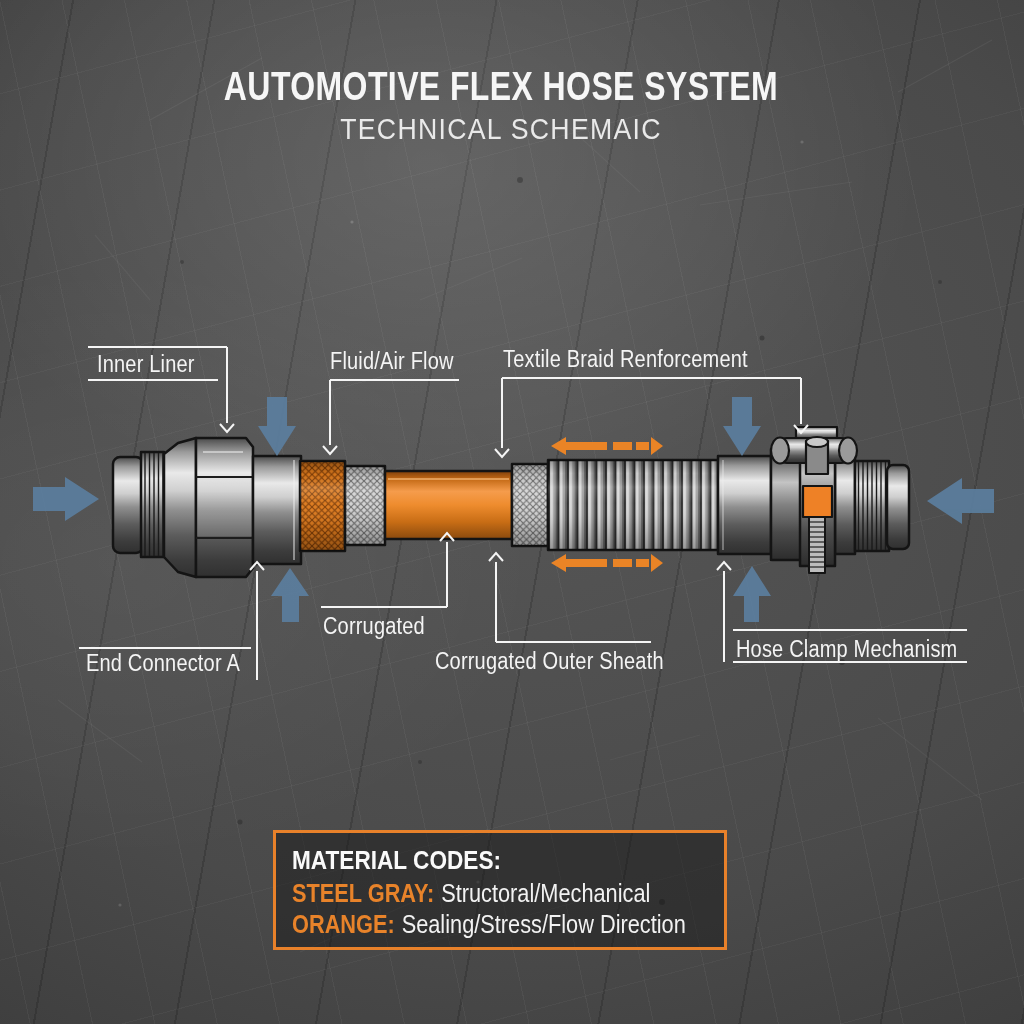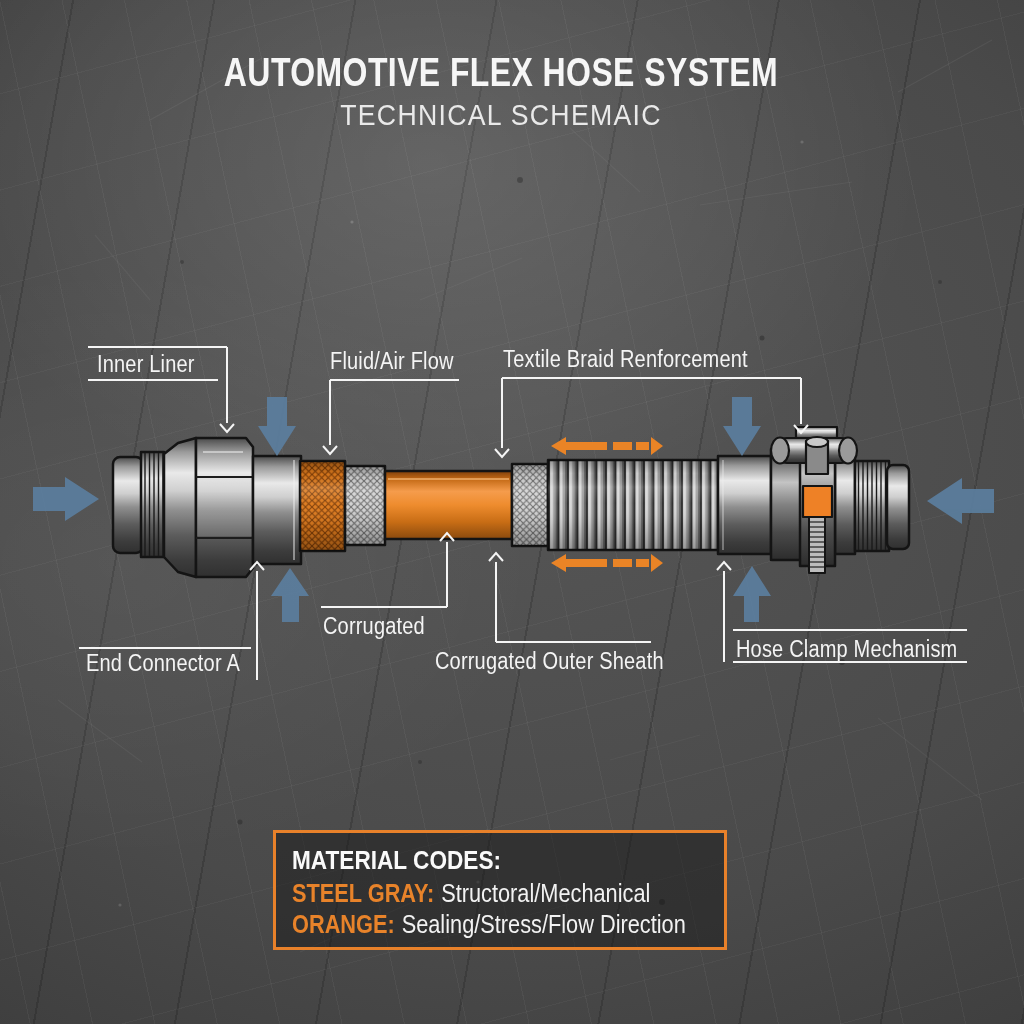--- a/index.html
+++ b/index.html
@@ -8,21 +8,21 @@
     font-family:"Liberation Sans",sans-serif;
     background:
       radial-gradient(1600px 1600px at 50% 50%, rgba(0,0,0,0) 55%, rgba(0,0,0,.38) 100%),
       radial-gradient(820px 600px at 42% 16%, rgba(255,255,255,.12), rgba(255,255,255,0) 60%),
       radial-gradient(700px 500px at 12% 55%, rgba(255,255,255,.05), rgba(255,255,255,0) 60%),
       repeating-linear-gradient(78deg, rgba(255,255,255,0) 0 29px, rgba(255,255,255,.045) 29px 30px, rgba(255,255,255,0) 30px 61px),
       repeating-linear-gradient(-15deg, rgba(255,255,255,0) 0 47px, rgba(255,255,255,.035) 47px 48px, rgba(255,255,255,0) 48px 93px),
       repeating-linear-gradient(100deg, rgba(0,0,0,0) 0 71px, rgba(0,0,0,.16) 71px 73px, rgba(0,0,0,0) 73px 139px),
       radial-gradient(1400px 1100px at 50% 42%, #565656 0%, #4a4a4a 45%, #3a3a3a 75%, #2d2d2d 100%);
   }
-  .hdr{position:absolute;left:0;right:0;top:0;text-align:center;color:#fff;padding-left:18px;}
+  .hdr{position:absolute;left:0;right:0;top:14px;text-align:center;color:#fff;padding-left:18px;}
   .title{
     display:block;position:relative;left:-20px;top:50px;
     font-size:40px;font-weight:700;letter-spacing:.5px;color:#f6f6f6;
     transform:scaleX(.80);transform-origin:50% 50%;white-space:nowrap;
   }
   .subtitle{
     display:block;position:relative;left:-20px;top:54px;
     font-size:29px;font-weight:400;letter-spacing:1.4px;color:#e9e9e9;
     transform:scaleX(.92);transform-origin:50% 50%;white-space:nowrap;
   }

